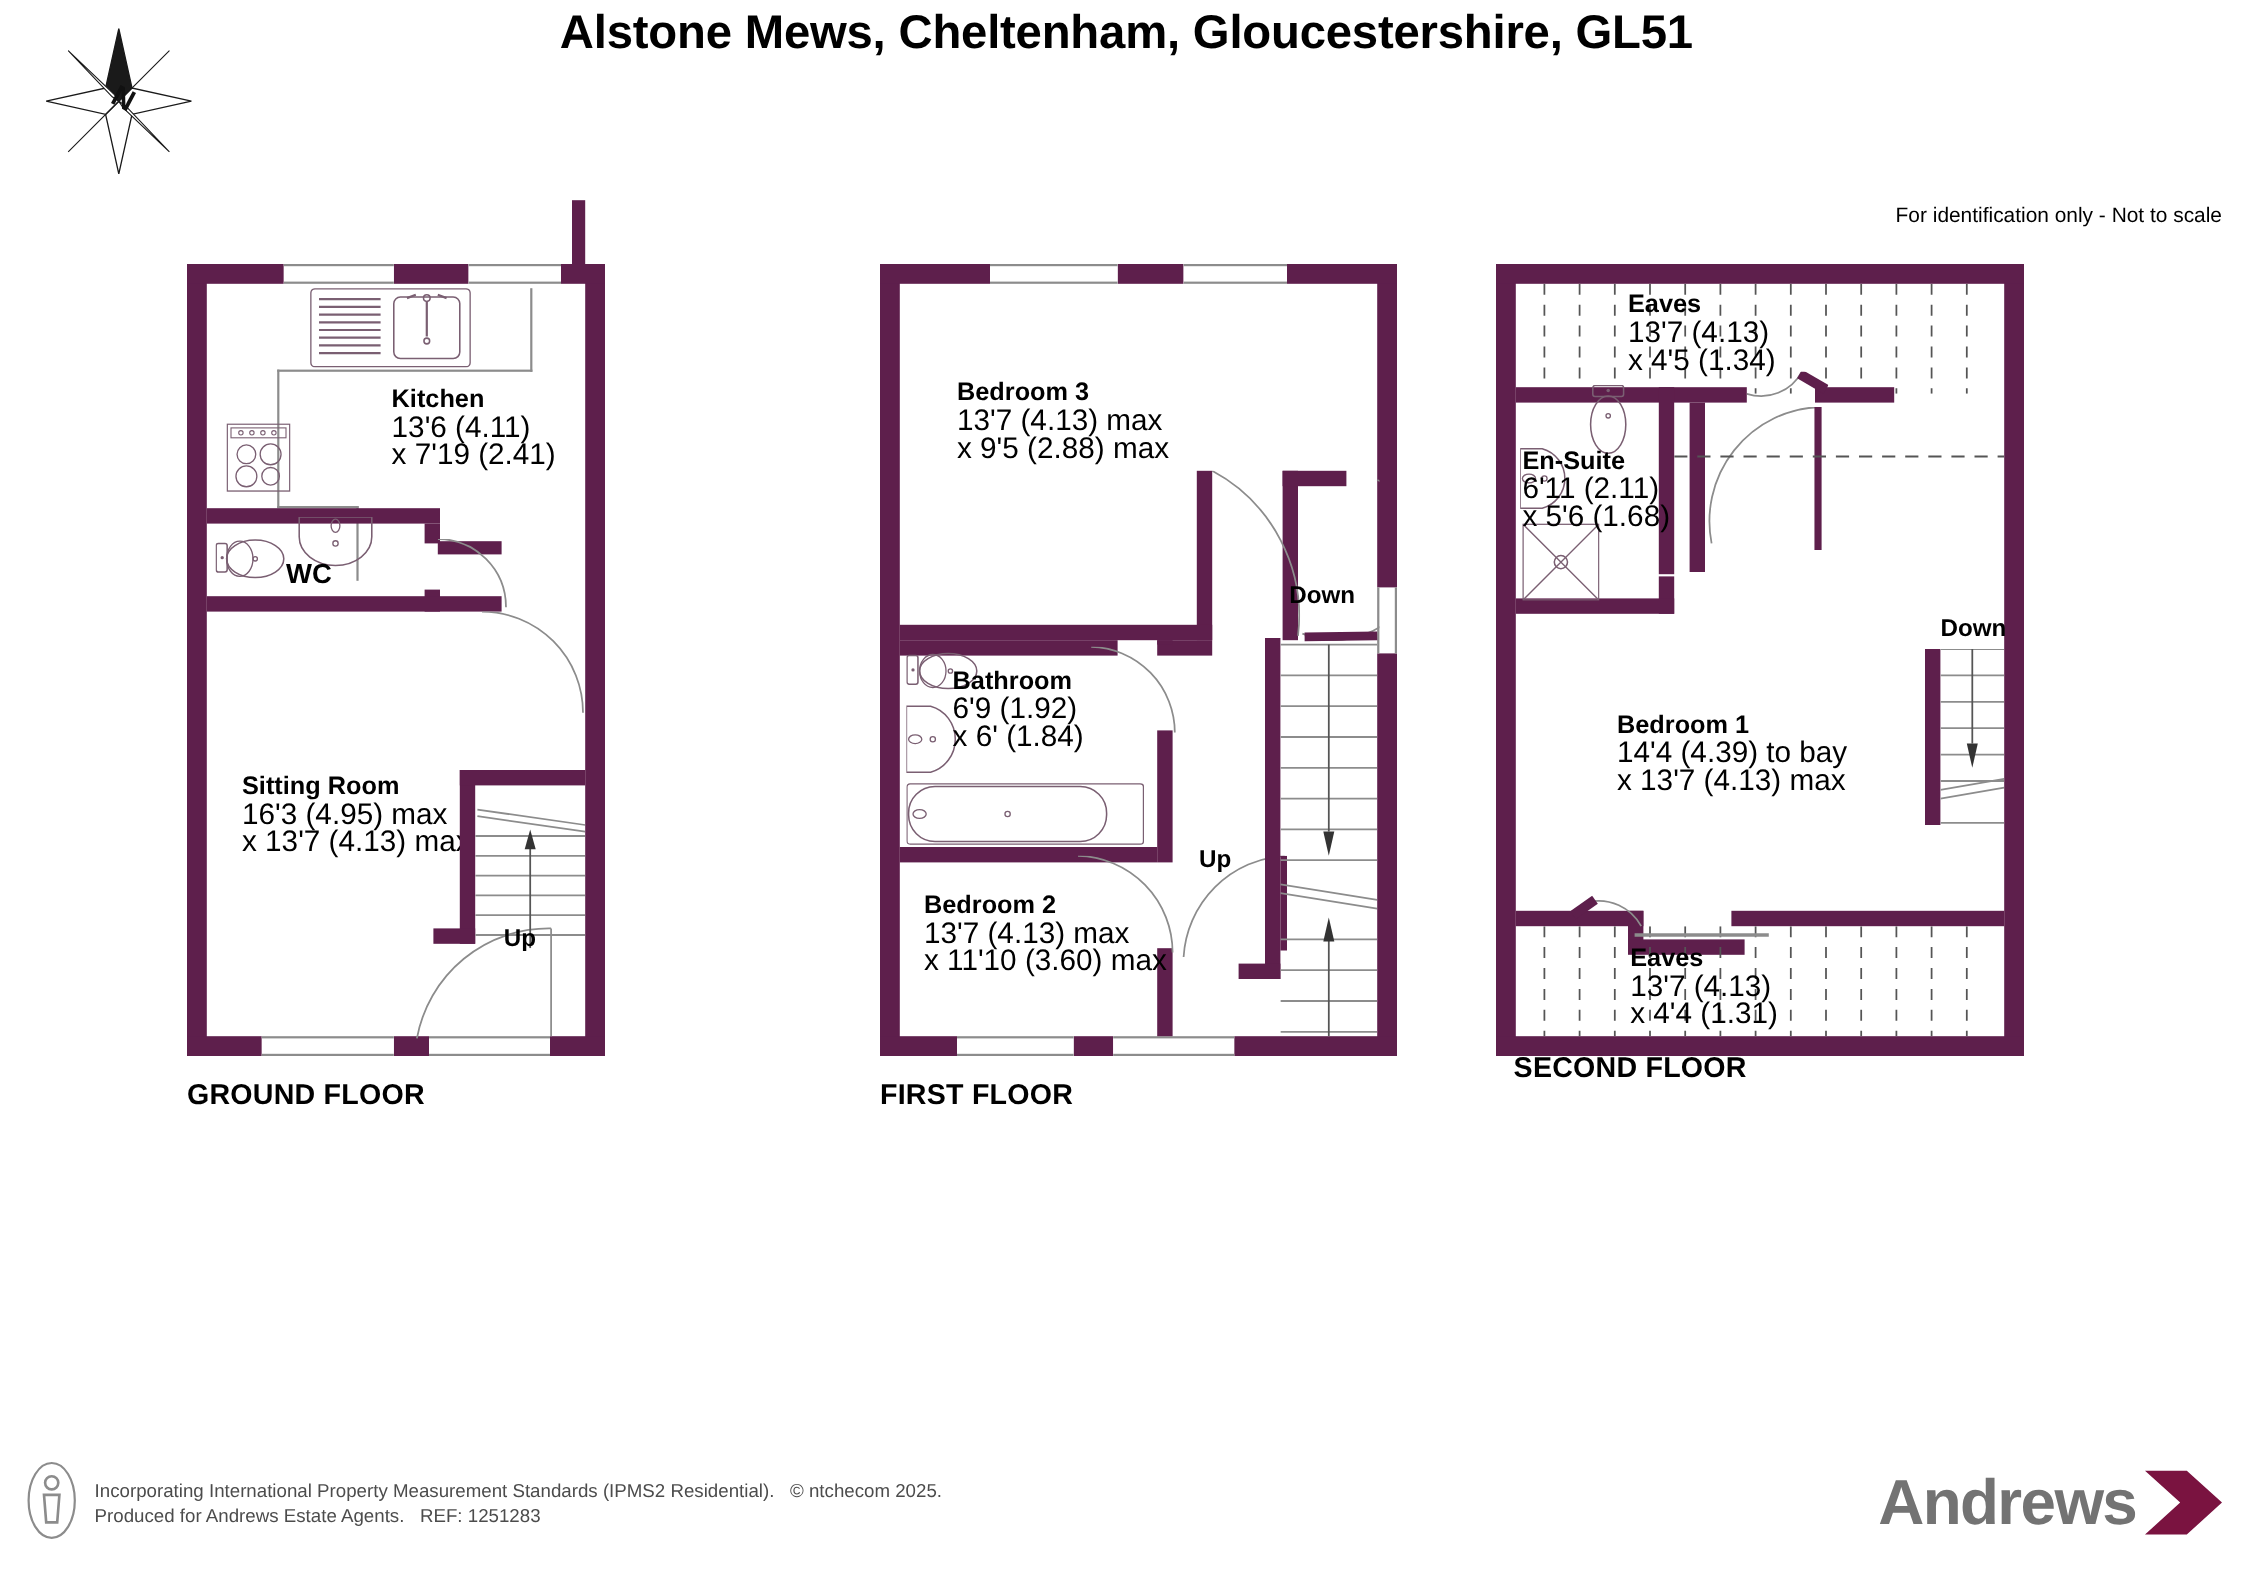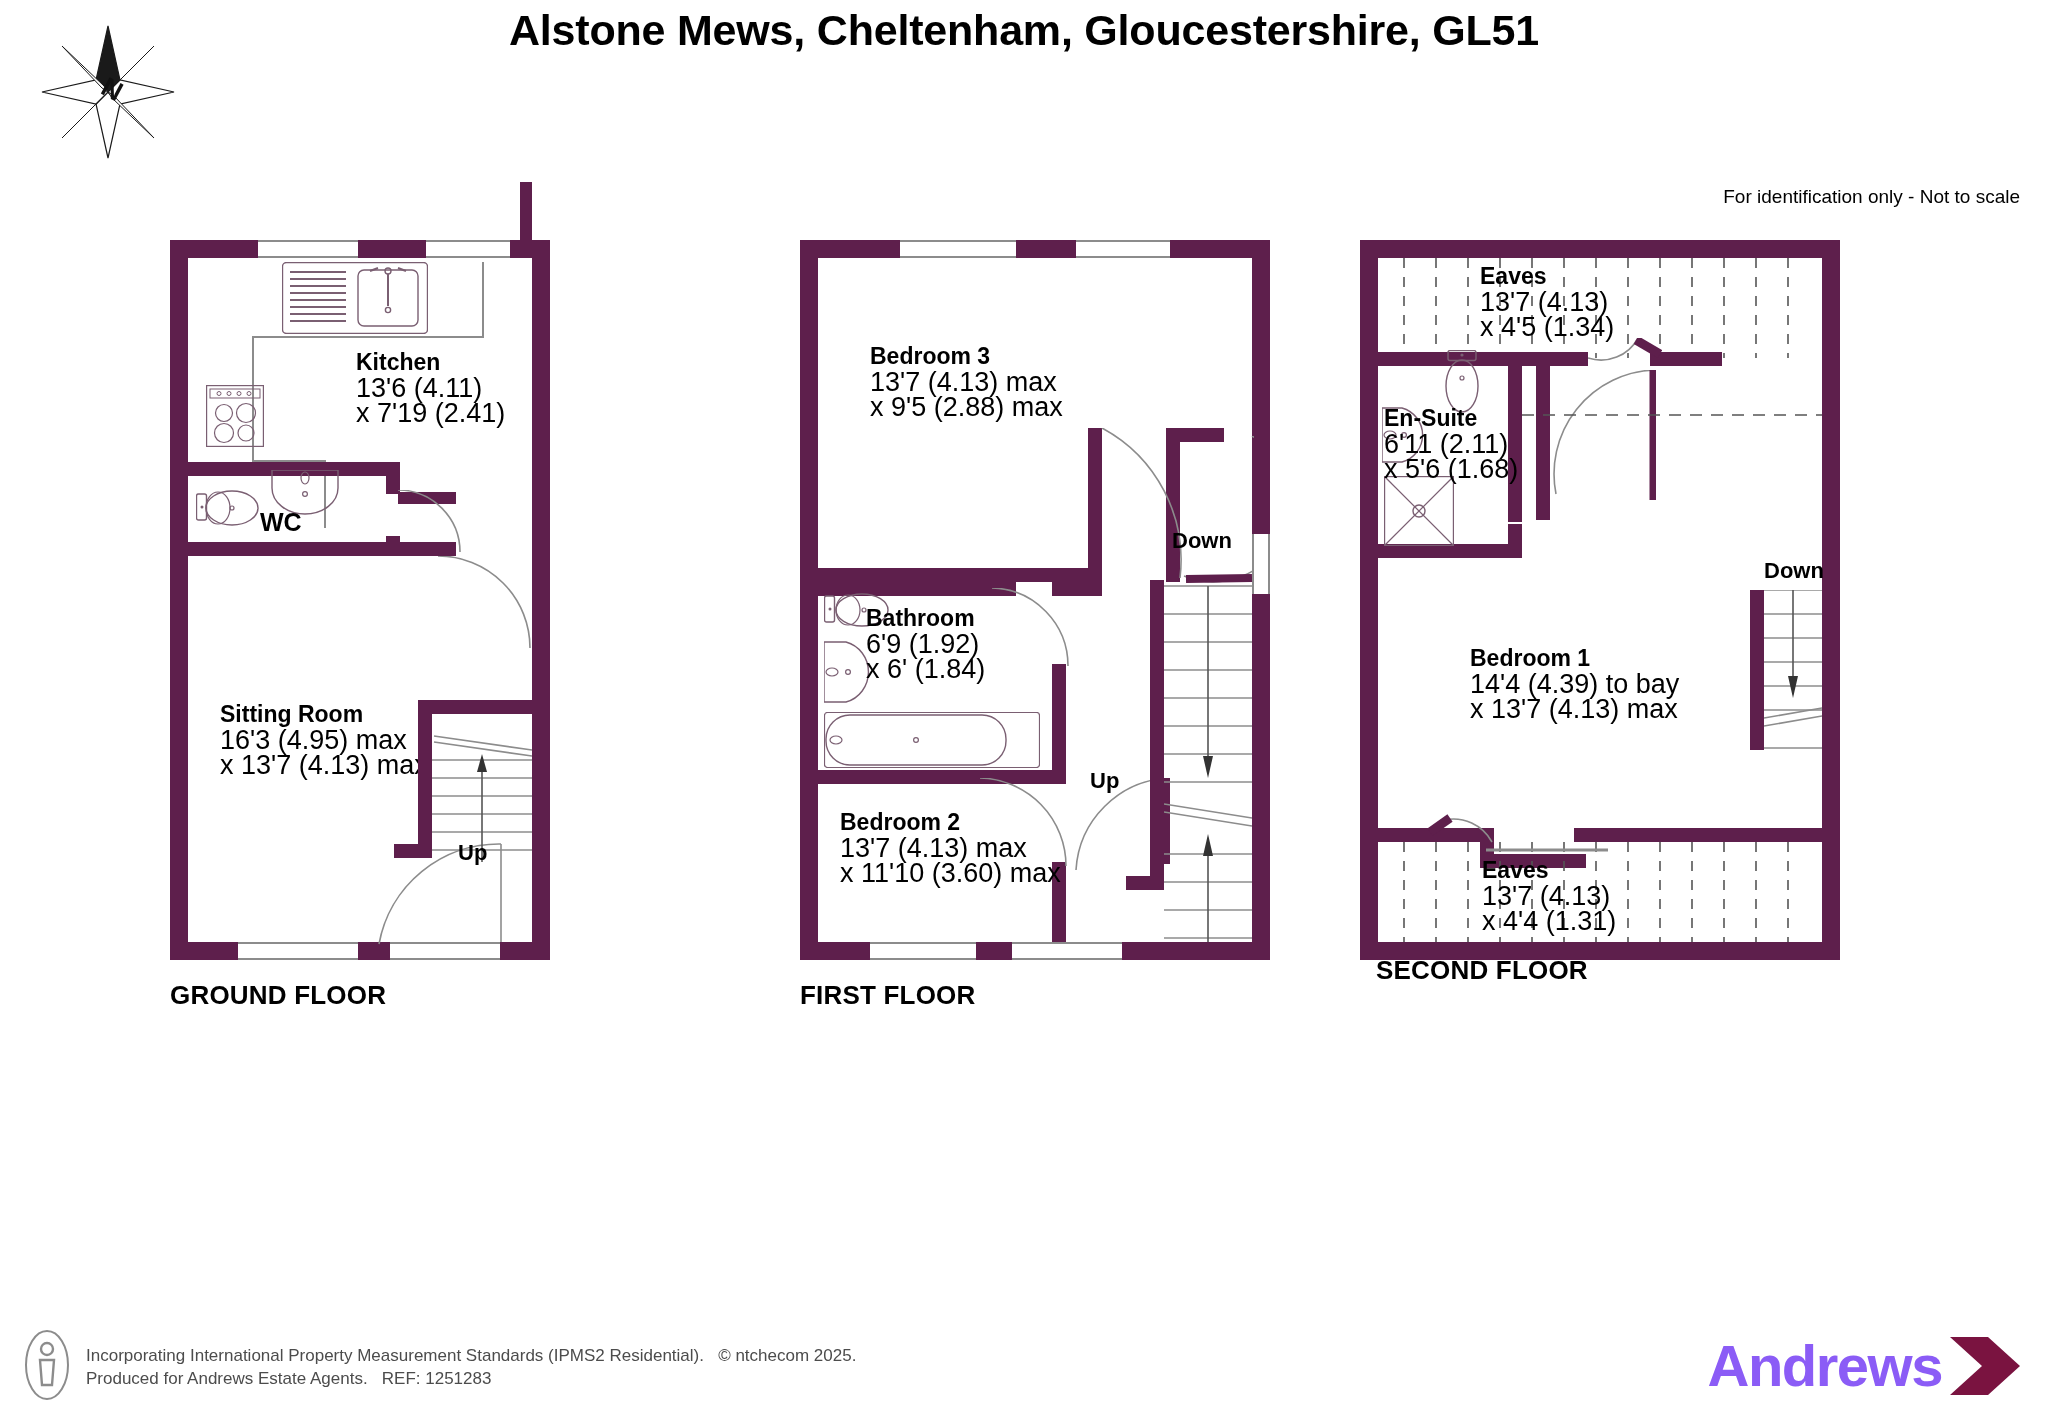--- a/index.html
+++ b/index.html
@@ -149,21 +149,21 @@
     position: absolute;
     right: 26px;
     bottom: 28px;
     display: flex;
     align-items: center;
     gap: 6px;
   }
   .logo-word {
     font-size: 58px;
     font-weight: bold;
-    color: #8b5cf6;
+    color: #737373;
     letter-spacing: -1.5px;
   }
 </style>
 </head>
 <body>
 
 <div id="root">
 
   <div class="title">Alstone Mews, Cheltenham, Gloucestershire, GL51</div>
 

